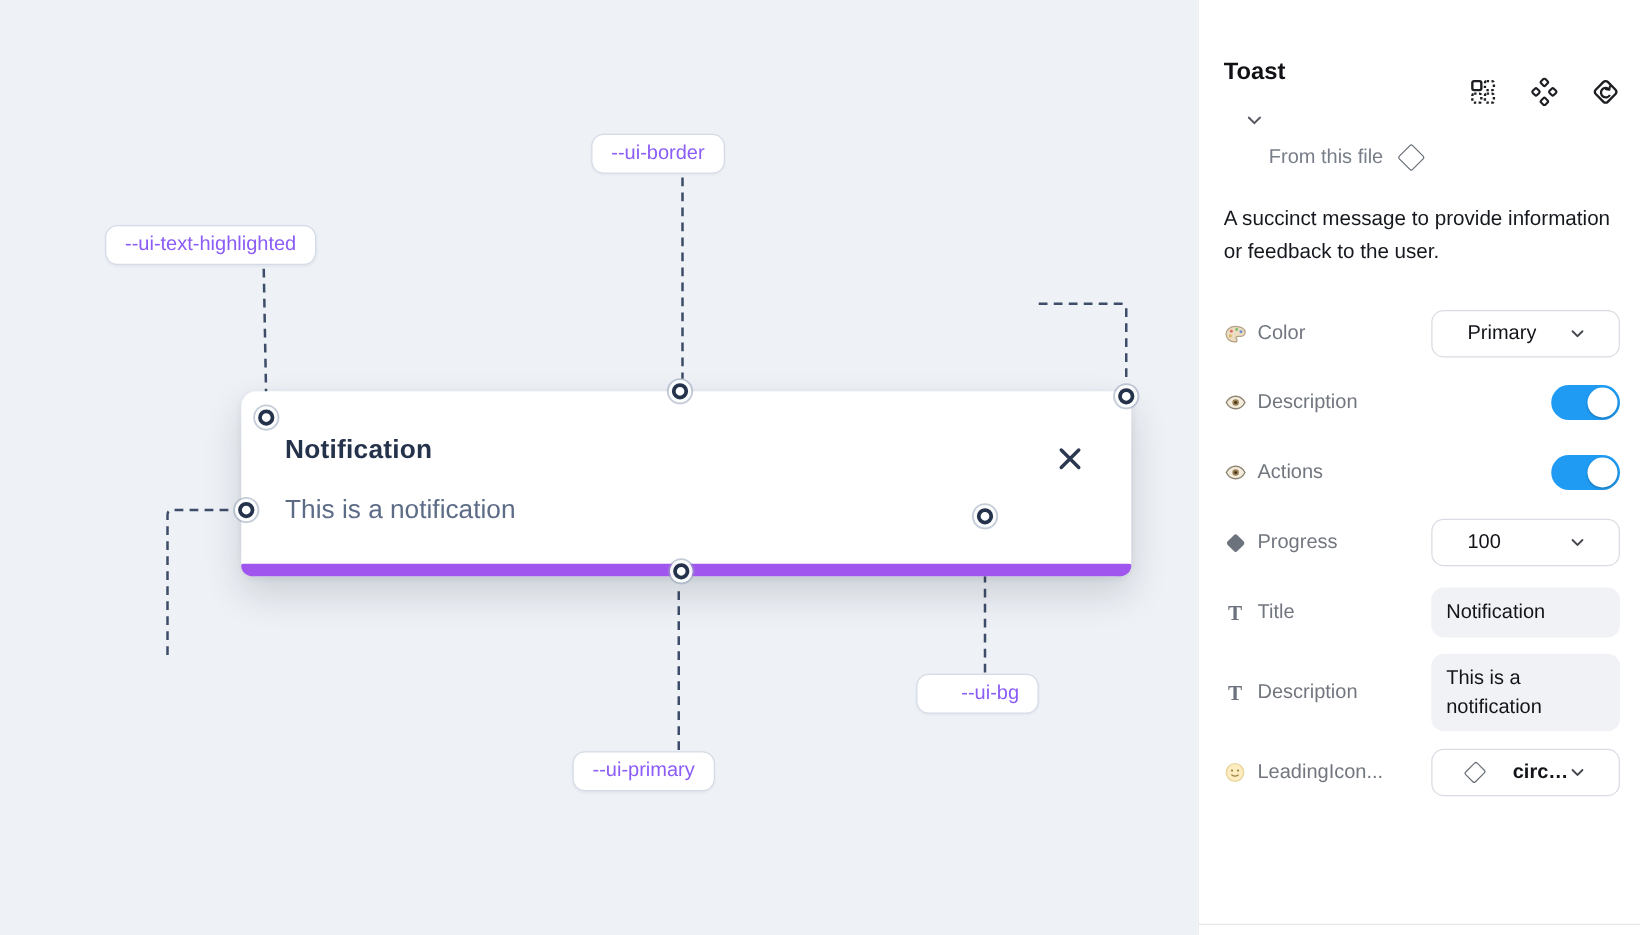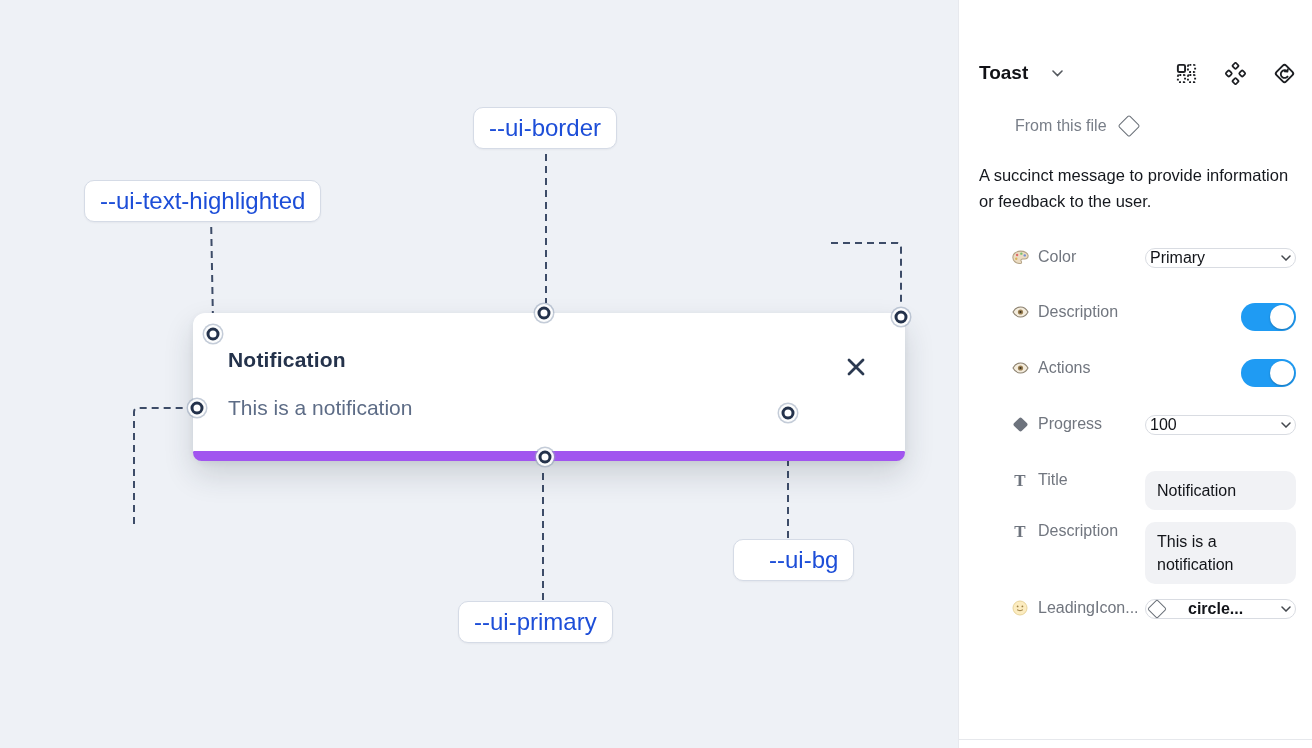--- a/index.html
+++ b/index.html
@@ -16,60 +16,60 @@
     background:#ffffff; border-radius:12px;
     box-shadow:0 14px 30px rgba(30,41,59,.16), 0 2px 6px rgba(30,41,59,.07); }
   .toast-title { position:absolute; left:35px; top:35px; font-size:21px; font-weight:700;
     color:#24324b; letter-spacing:.2px; }
   .toast-desc { position:absolute; left:35px; top:83px; font-size:21px; color:#5d6c86; }
   .toast-close { position:absolute; right:38px; top:43px; width:22px; height:22px; cursor:pointer; }
   .toast-progress { position:absolute; left:0; bottom:0; width:100%; height:10px;
     background:#a155ef; border-radius:2px 2px 12px 12px; }
 
   .pill { position:absolute; background:#fff; border:1px solid #d5dbe6; border-radius:10px;
-    padding:6px 15px; font-size:24px; color:#1d4ed8; white-space:nowrap;
+    padding:6px 15px; font-size:16px; color:#8b5cf6; white-space:nowrap;
     box-shadow:0 1px 2px rgba(30,41,59,.05); }
 
   .cpoint { position:absolute; width:13px; height:13px; border-radius:50%;
     background:#fff; border:3px solid #24324b; transform:translate(-50%,-50%);
     box-shadow:0 0 0 2.5px rgba(255,255,255,.95), 0 0 0 4px rgba(148,163,184,.55); }
 
   
   .panel { position:absolute; left:958px; top:0; width:354px; height:748px;
     background:#fff; border-left:1px solid #e7e9ee; padding:0 16px 0 20px; }
   .panel-bottom-divider { position:absolute; left:0; right:0; top:739px; height:1px; background:#e6e8ec; }
 
   .panel-header { position:absolute; left:20px; right:16px; top:58px; height:30px;
     display:flex; align-items:center; justify-content:space-between; }
-  .panel-title-wrap { display:flex; align-items:center; gap:24px; cursor:pointer; }
+  .panel-title-wrap { display:flex; align-items:center; gap:24px; cursor:pointer;flex-direction:column; }
   .panel-title { font-size:19px; font-weight:700; color:#111216; }
   .panel-header-icons { display:flex; align-items:center; gap:26px; }
   .hicon { width:23px; height:23px; cursor:pointer; display:inline-flex; }
 
   .from-file { position:absolute; left:20px; top:117px; display:flex; align-items:center; gap:14px;
     font-size:16px; color:#787e88;margin-left:36px; }
   .diamond-outline { width:14px; height:14px; border:1.5px solid #6a7078; border-radius:2px;
     transform:rotate(45deg); background:#fff; display:inline-block; }
   .from-file .diamond-outline { width:16px; height:16px; }
 
   .panel-desc { position:absolute; left:20px; top:162px; width:322px; font-size:16.5px;
     line-height:1.6; color:#15181e; }
 
   .prop-rows { position:absolute; left:20px; right:16px; top:248px; }
-  .prop-row { display:flex; align-items:flex-start; justify-content:space-between; height:38px;margin-left:32px; }
+  .prop-row { display:flex; align-items:center; justify-content:space-between; height:38px; }
   .prop-row.mb17{ margin-bottom:17px; } .prop-row.mb18{ margin-bottom:18px; }
   .prop-row.mb13{ margin-bottom:13px; } .prop-row.tall{ height:64px; }
   .prop-label { display:flex; align-items:center; gap:9px; font-size:16px; color:#71767f;
     min-width:0; }
   .picon { width:18px; display:inline-flex; justify-content:center; flex:none; }
   .diamond-solid { width:11px; height:11px; background:#6d737d; border-radius:2px; transform:rotate(45deg); }
   .t-glyph { font-family:"Liberation Serif", serif; font-weight:700; font-size:17px; color:#6d737d; line-height:1; }
 
-  .select { width:151px; height:20px; background:#fff; border:1px solid #d9dce2; border-radius:10px;
-    display:flex; align-items:center; padding:0 4px; cursor:pointer; flex:none;
+  .select { width:151px; height:38px; background:#fff; border:1px solid #d9dce2; border-radius:10px;
+    display:flex; align-items:center; padding:0 28px; cursor:pointer; flex:none;
     font-size:16px; font-weight:500; color:#121419; justify-content:space-between; }
   .select .sel-left { display:flex; align-items:center; gap:24px; min-width:0; }
   .select .sel-text { overflow:hidden; text-overflow:ellipsis; white-space:nowrap; }
   .icon-select .sel-text { font-weight:700; }
   .chev { flex:none; }
 
   .tfield { width:151px; background:#f1f2f5; border-radius:10px; padding:8px 12px;
     font-size:16px; color:#121419; flex:none; cursor:text; line-height:1.45; }
 
   .toggle { width:55px; height:28px; border-radius:14px; background:#1f9bf3; position:relative;

